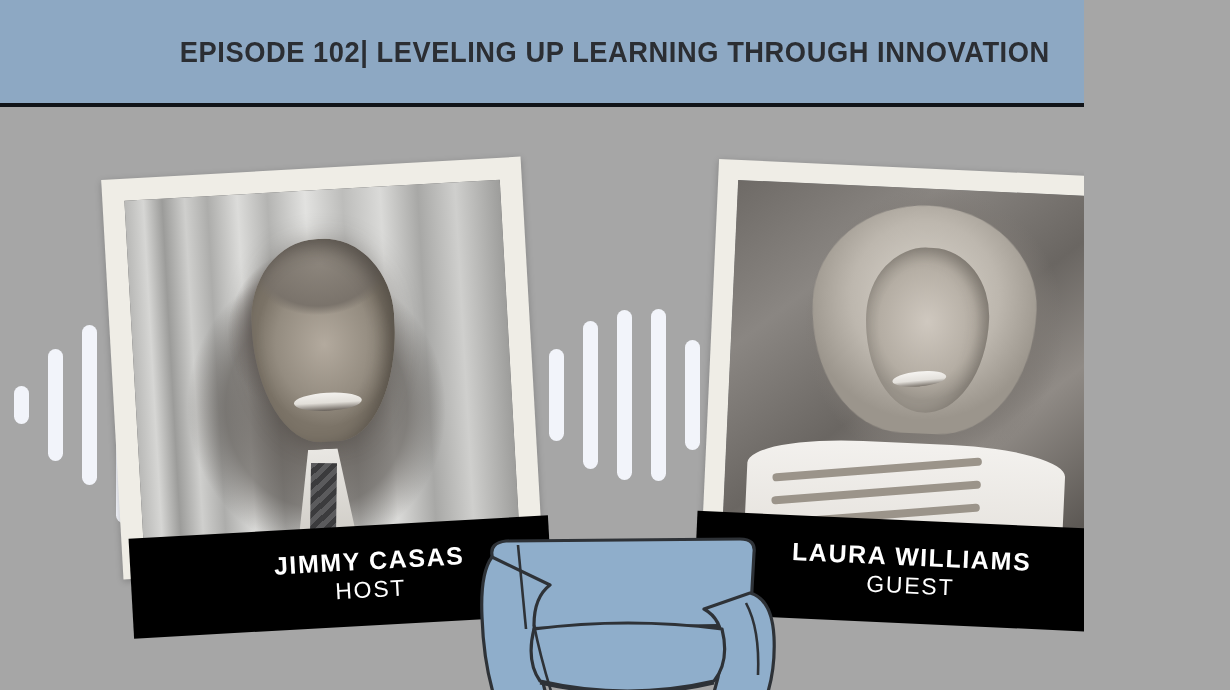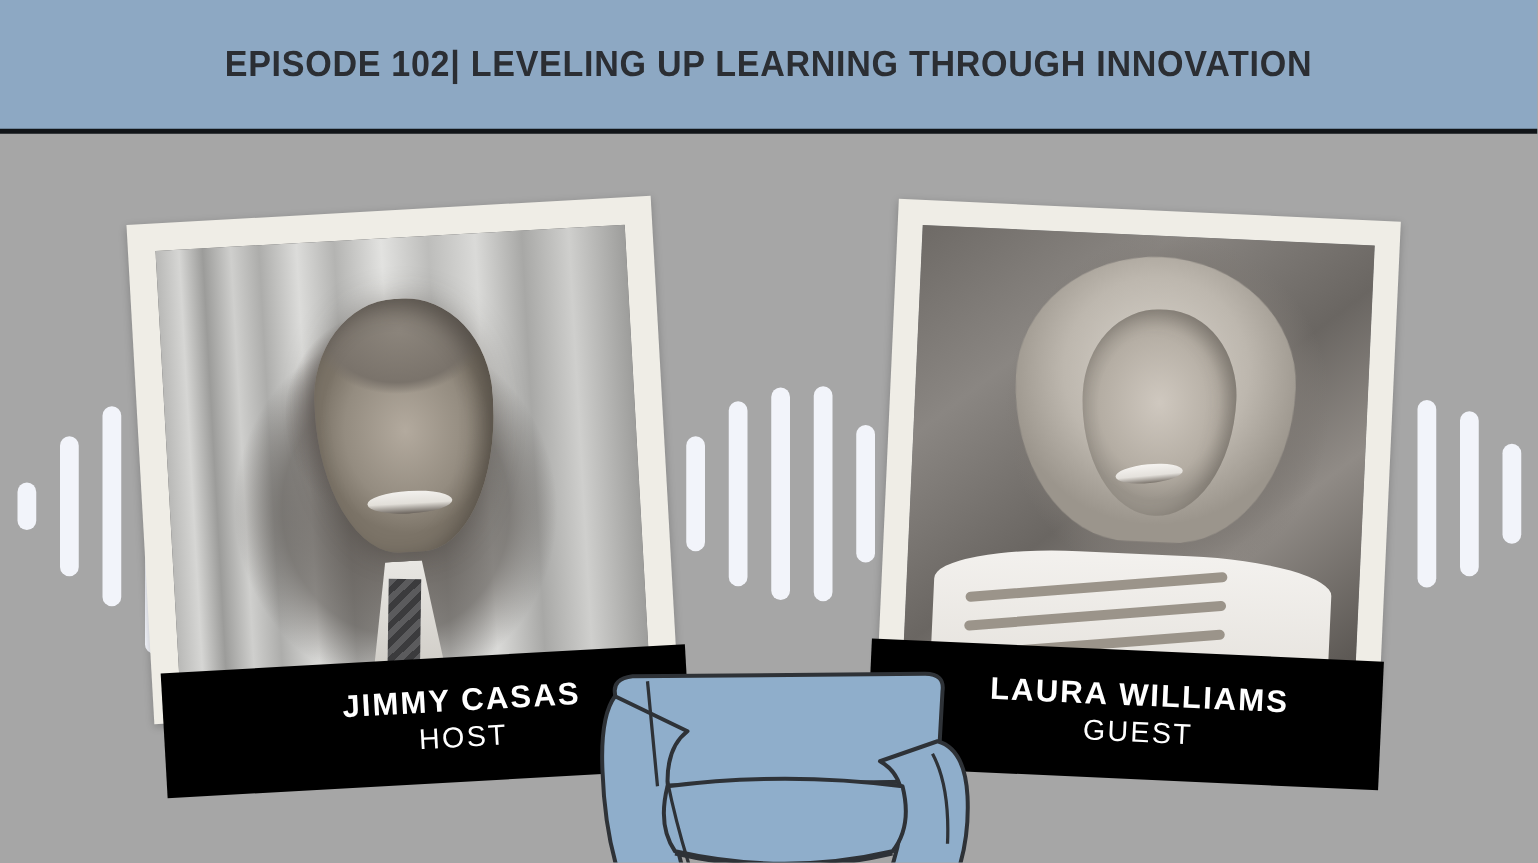--- a/index.html
+++ b/index.html
@@ -4,21 +4,21 @@
 <style>
   * { margin:0; padding:0; box-sizing:border-box; }
   html, body { width:1230px; height:690px; overflow:hidden; }
   body {
     font-family: "Liberation Sans", sans-serif;
     background:#A6A6A6;
     position:relative;
   }
 
   
-  #stage { position:absolute; inset:0; width:1230px; height:690px; overflow:hidden; }
+  #stage { position:absolute; inset:0; width:1084px; height:690px; overflow:hidden; }
 
   
   #header {
     position:absolute; left:0; top:0; width:1230px; height:104px;
     background:#8DA8C3;
     display:flex; align-items:center; justify-content:center;
     z-index:40;
   }
   #header-rule {
     position:absolute; left:0; top:103px; width:1230px; height:4px;

